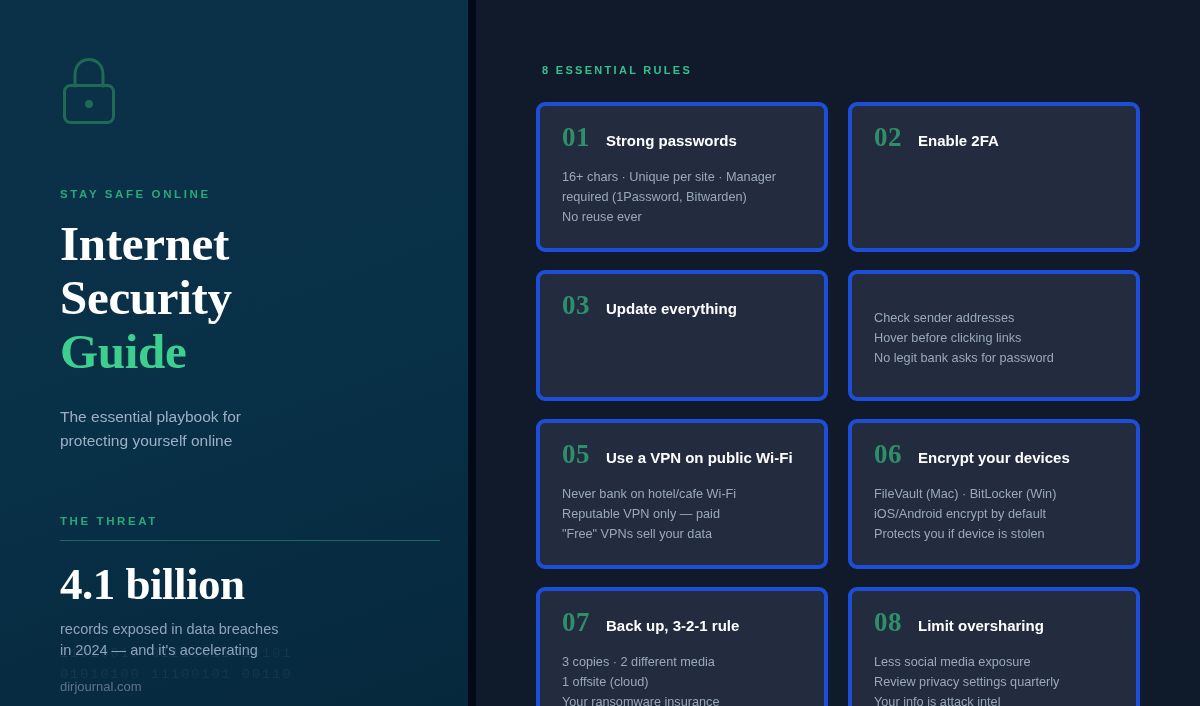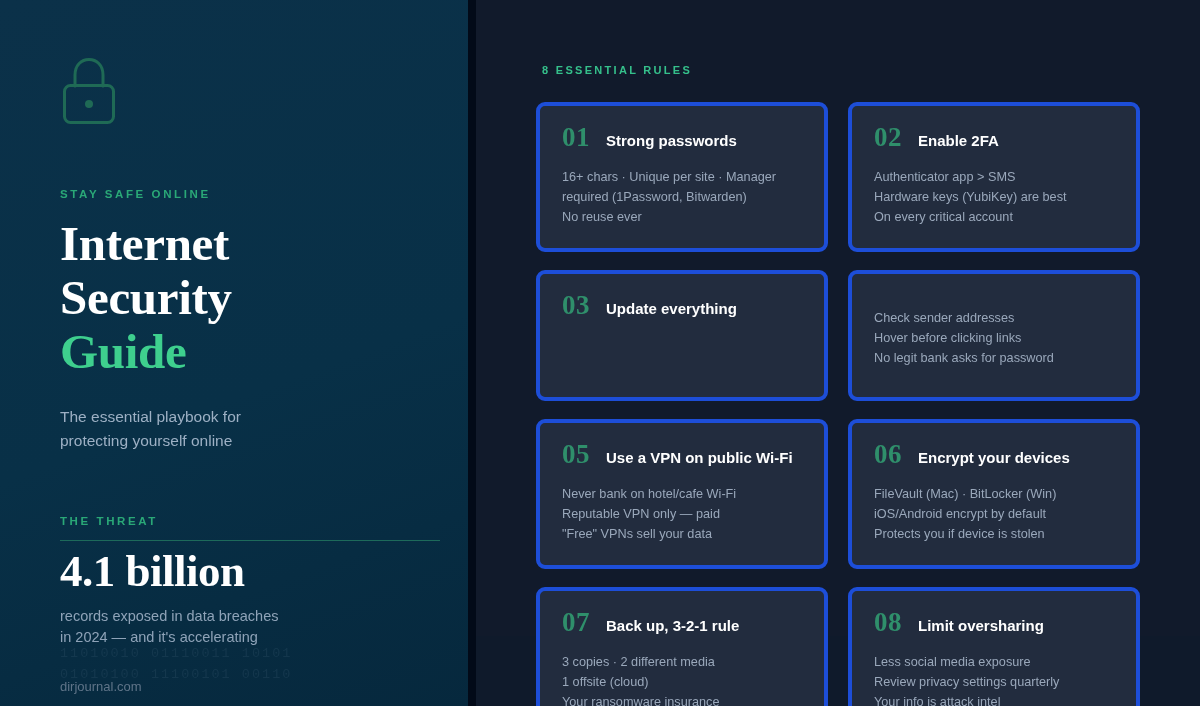--- a/index.html
+++ b/index.html
@@ -39,21 +39,21 @@
     margin-top:26px;
     font-size:15.5px; line-height:1.55; color:#9db0c4;
   }
 
   .threat-block { margin-top:62px; }
   .divider { height:1px; background:#1d6a5a; margin-top:13px; width:380px; }
 
   .bignum {
     font-family:"Liberation Serif", serif;
     font-weight:700; font-size:45px; color:#ffffff;
-    margin-top:4px; letter-spacing:-0.5px;
+    margin-top:17px; letter-spacing:-0.5px;
   }
   .threat-desc {
     margin-top:9px; font-size:14.5px; line-height:1.5; color:#8fa3b8;
   }
 
   .binary {
     position:absolute; left:60px; bottom:20px;
     font-family:"Liberation Mono", monospace;
     font-size:13.5px; letter-spacing:2px; line-height:1.55;
     color:rgba(160,190,205,0.085); white-space:pre; user-select:none;
@@ -168,25 +168,20 @@
           <div class="card-line">required (1Password, Bitwarden)</div>
           <div class="card-line">No reuse ever</div>
         </div>
       </div>
 
       <div class="card">
         <div class="card-head">
           <span class="card-num">02</span>
           <span class="card-title">Enable 2FA</span>
         </div>
-        <div class="card-lines">
-          <div class="card-line">Authenticator app &gt; SMS</div>
-          <div class="card-line">Hardware keys (YubiKey) are best</div>
-          <div class="card-line">On every critical account</div>
-        </div>
       </div>
 
       <div class="card">
         <div class="card-head">
           <span class="card-num">03</span>
           <span class="card-title">Update everything</span>
         </div>
       </div>
 
       <div class="card">

